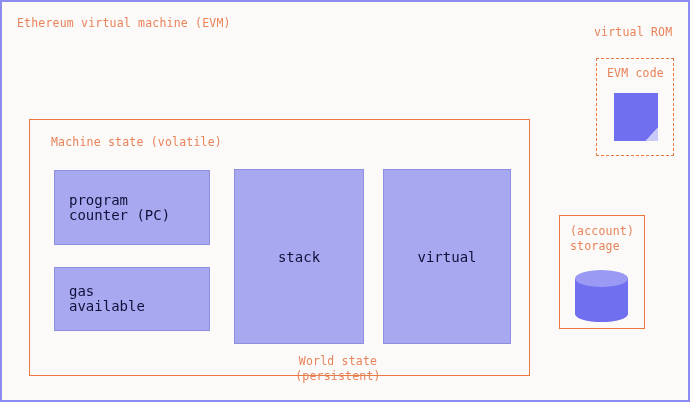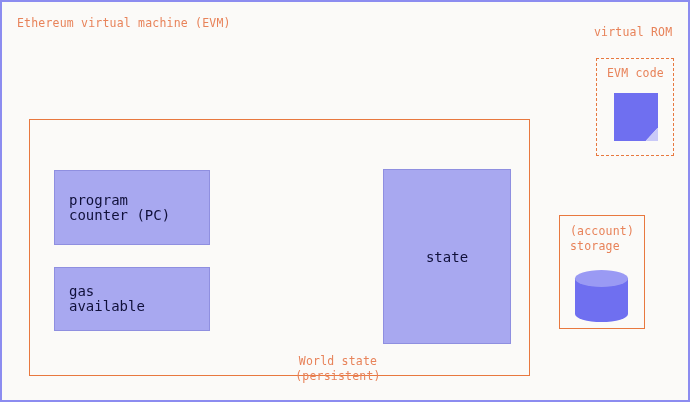--- a/index.html
+++ b/index.html
@@ -174,34 +174,38 @@
   }
 </style>
 </head>
 <body>
 
 <div id="canvas">
 
   <div class="label-orange" id="evm-title">Ethereum virtual machine (EVM)</div>
 
   <div id="machine-state-box"></div>
+  <div class="label-orange" id="machine-state-label">Machine state (volatile)</div>
 
   <div class="purple-block" id="pc-box">
     <div class="box-text inner-left">program
 counter (PC)</div>
   </div>
 
   <div class="purple-block" id="gas-box">
     <div class="box-text inner-left">gas
 available</div>
   </div>
 
+  <div class="purple-block" id="stack-box">
+    <div class="box-text inner-center">stack</div>
+  </div>
 
   <div class="purple-block" id="memory-box">
-    <div class="box-text inner-center">state</div>
+    <div class="box-text inner-center">virtual</div>
   </div>
 
   <div class="label-orange" id="virtual-rom-label">virtual ROM</div>
 
   <div id="evm-code-box"></div>
   <div class="label-orange" id="evm-code-label">EVM code</div>
 
   <div id="evm-code-icon">
     <div class="page-body"></div>
     <div class="page-fold"></div>

